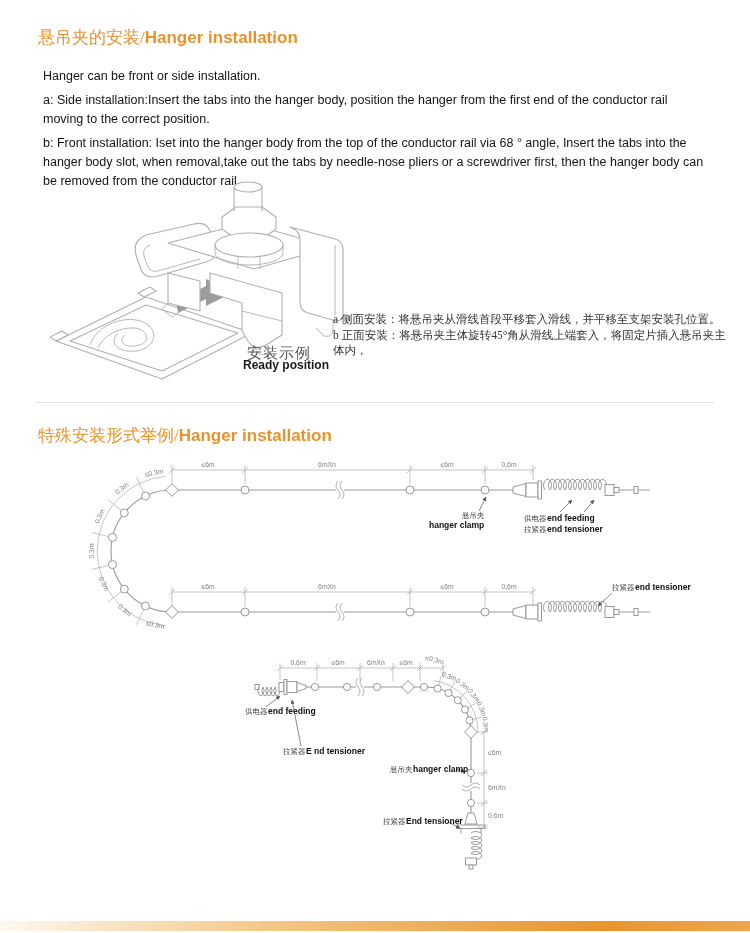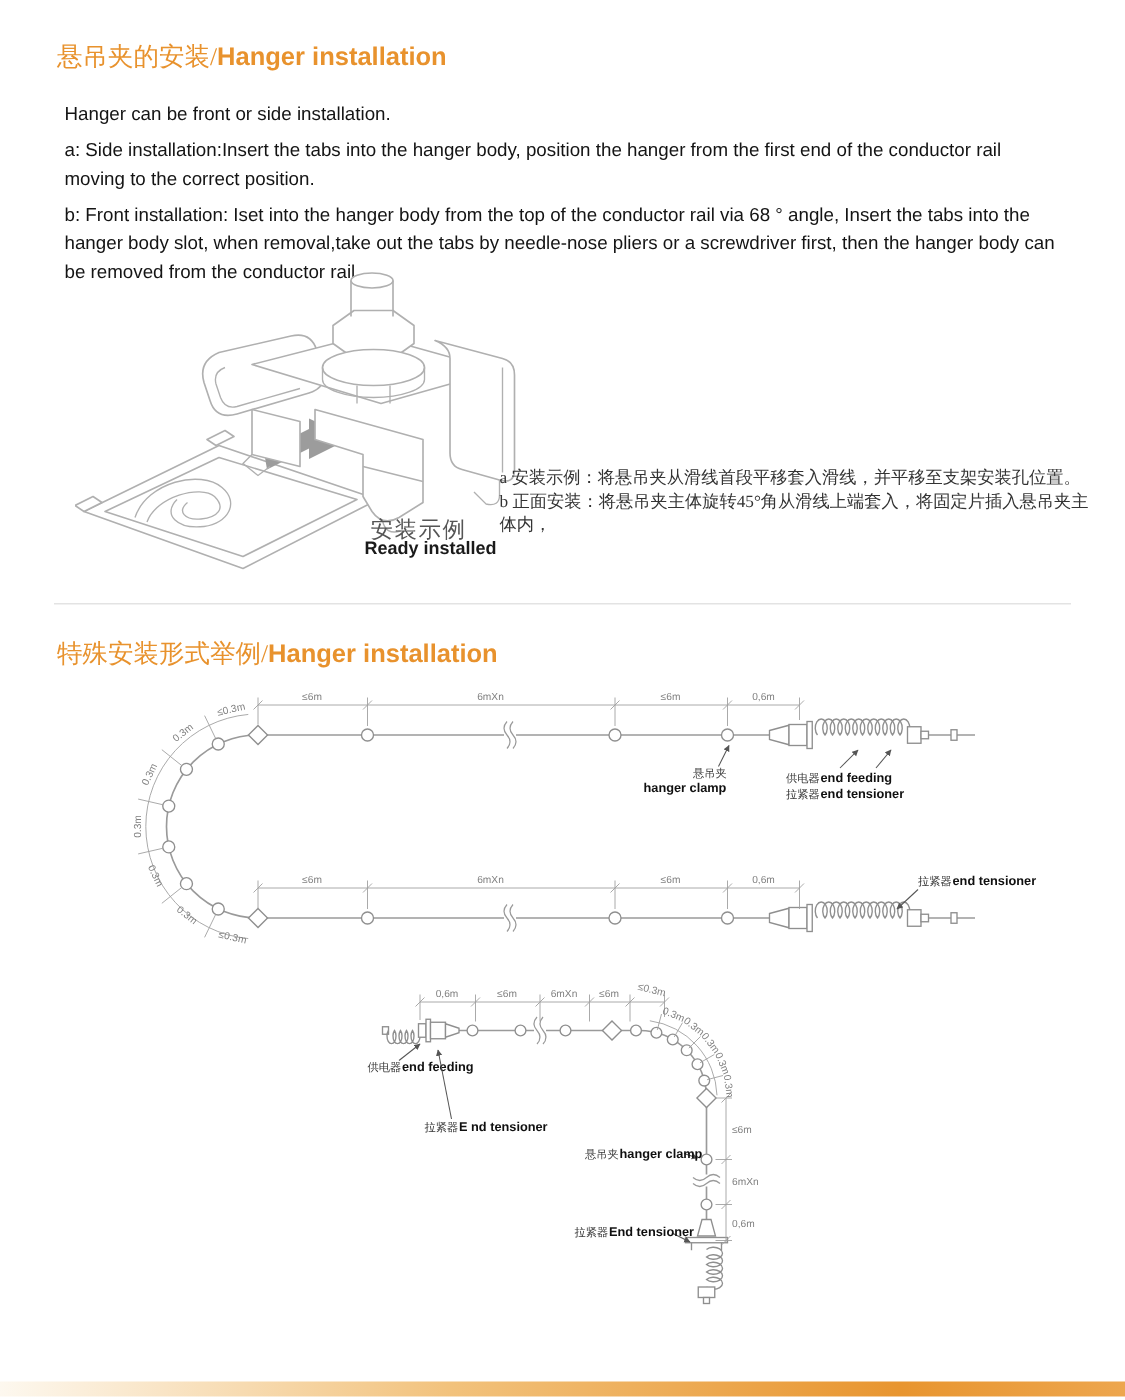--- a/index.html
+++ b/index.html
@@ -75,24 +75,24 @@
       <polygon class="iso" points="172,52 186,42 212,42 226,52 226,64 212,74 186,74 172,64"></polygon>
       <path class="iso" d="M184,22 L184,46 M212,22 L212,46"></path>
       <ellipse class="iso" cx="198" cy="22" rx="14" ry="5"></ellipse>
       <ellipse class="iso" cx="199" cy="80" rx="34" ry="12"></ellipse>
       <path class="isothin" d="M165,80 L165,88 A34,12 0 0 0 233,88 L233,80"></path>
       <path class="isothin" d="M188,92 L188,104 M210,92 L210,104"></path>
     </g>
   </svg>
 
   <div id="caption-zh">安装示例</div>
-  <div id="caption-en">Ready installed</div>
+  <div id="caption-en">Ready position</div>
 
   <div id="notes">
-    <div>a 安装示例：将悬吊夹从滑线首段平移套入滑线，并平移至支架安装孔位置。</div>
+    <div>a 侧面安装：将悬吊夹从滑线首段平移套入滑线，并平移至支架安装孔位置。</div>
     <div>b 正面安装：将悬吊夹主体旋转45°角从滑线上端套入，将固定片插入悬吊夹主体内，</div>
   </div>
 
   <div id="divider"></div>
 
   <div class="sec-title" style="top:426px;">
     <span class="t-zh">特殊安装形式举例/</span><span class="t-en">Hanger installation</span>
   </div>
 
   <svg style="position:absolute;left:0;top:450px;" width="750" height="440" viewBox="0 0 750 440">

